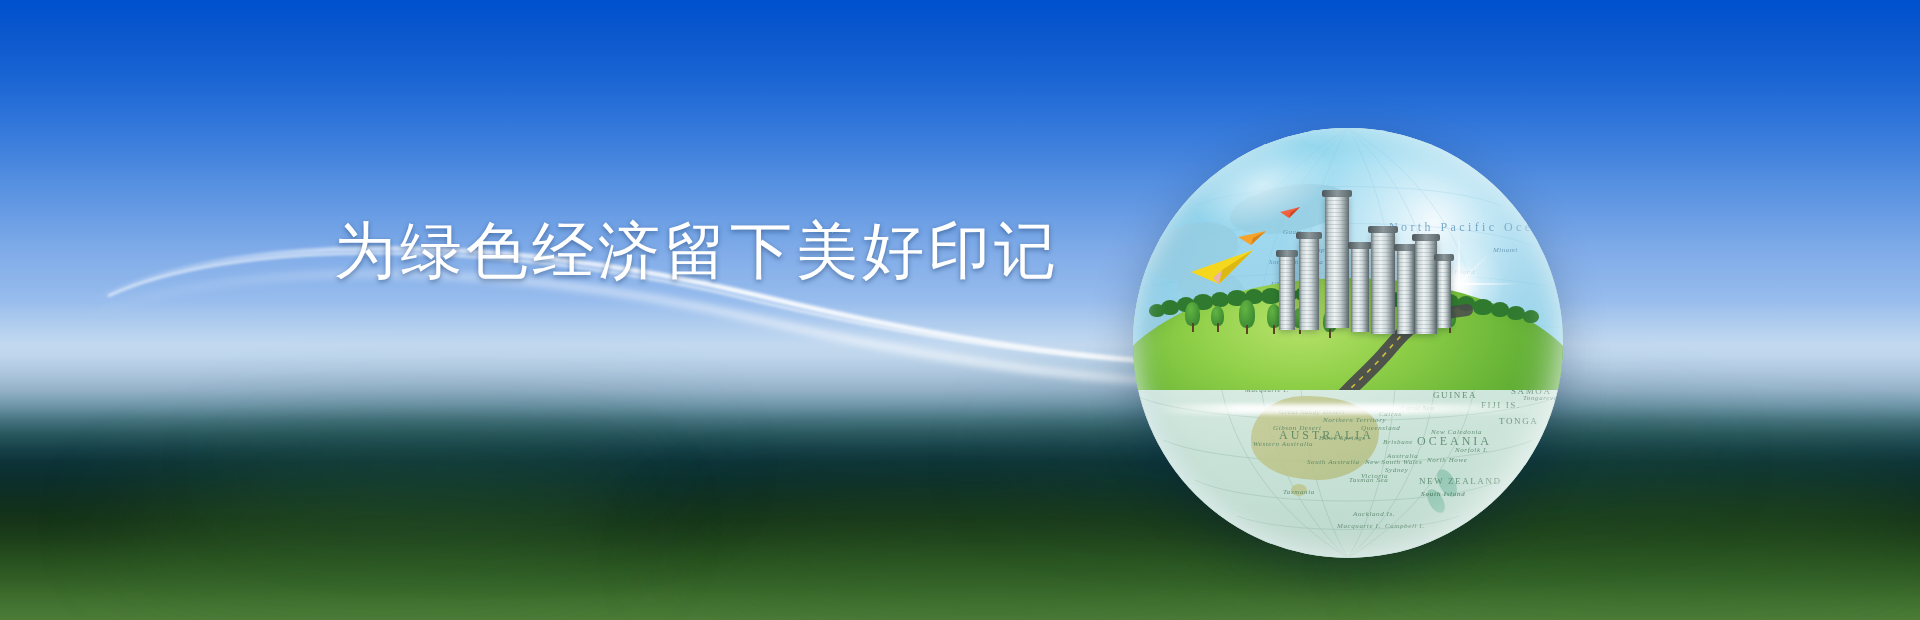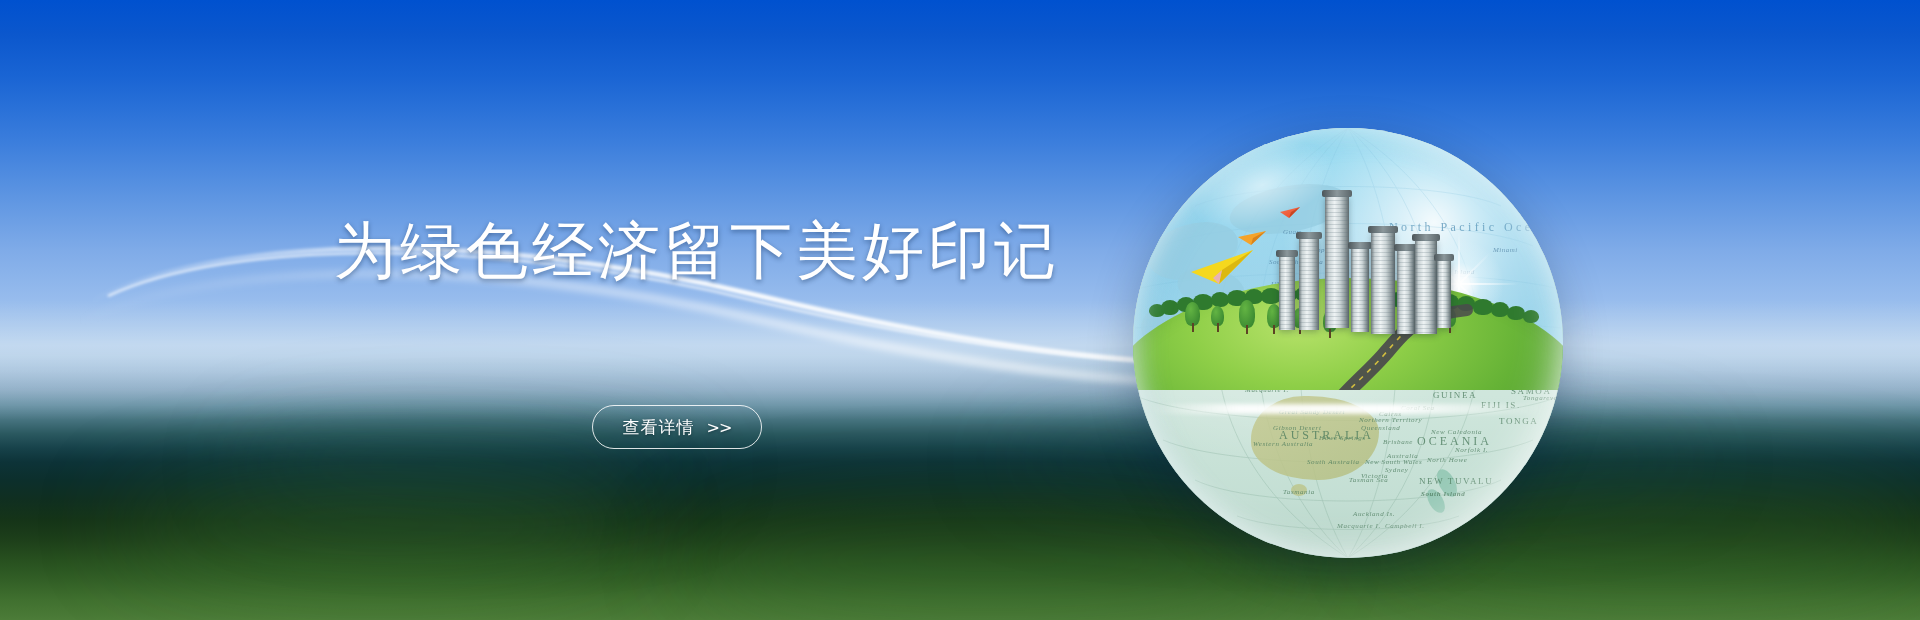--- a/index.html
+++ b/index.html
@@ -345,31 +345,31 @@
 
       <div class="land indo"></div>
       <div class="land png"></div>
       <div class="land australia"></div>
       <div class="land tasmania"></div>
       <div class="land nz1"></div>
       <div class="land nz2"></div>
 
       <div class="maplabel big" style="left:146px; top:300px;">AUSTRALIA</div>
       <div class="maplabel big" style="left:284px; top:306px;">OCEANIA</div>
-      <div class="maplabel mid" style="left:286px; top:348px;">NEW TUVALU</div>
+      <div class="maplabel mid" style="left:286px; top:348px;">NEW ZEALAND</div>
       <div class="maplabel mid" style="left:228px; top:214px;">PAPUA NEW GUINEA</div>
       <div class="maplabel mid" style="left:286px; top:216px;">SOLOMON ISLANDS</div>
       <div class="maplabel mid" style="left:110px; top:212px;">INDONESIA</div>
       <div class="maplabel mid" style="left:300px; top:262px;">GUINEA</div>
       <div class="maplabel mid" style="left:346px; top:238px;">TUVALU</div>
       <div class="maplabel mid" style="left:378px; top:258px;">SAMOA</div>
       <div class="maplabel mid" style="left:348px; top:272px;">FIJI IS.</div>
       <div class="maplabel mid" style="left:366px; top:288px;">TONGA</div>
       <div class="maplabel sm" style="left:228px; top:296px;">Queensland</div>
-      <div class="maplabel sm" style="left:190px; top:288px;margin-left:36px;">Northern Territory</div>
+      <div class="maplabel sm" style="left:190px; top:288px;">Northern Territory</div>
       <div class="maplabel sm" style="left:268px; top:276px;">Coral Sea</div>
       <div class="maplabel sm" style="left:216px; top:348px;">Tasman Sea</div>
       <div class="maplabel sm" style="left:288px; top:362px;font-weight:bold;">South Island</div>
       <div class="maplabel sm" style="left:298px; top:300px;">New Caledonia</div>
       <div class="maplabel sm" style="left:112px; top:258px;">Macquarie I.</div>
       <div class="maplabel sm" style="left:294px; top:328px;">North Howe</div>
       <div class="maplabel sm" style="left:322px; top:318px;">Norfolk I.</div>
       <div class="maplabel sm" style="left:384px; top:236px;">Phoenix Is.</div>
       <div class="maplabel sm" style="left:390px; top:252px;">Starbuck</div>
       <div class="maplabel sm" style="left:390px; top:266px;">Tongareva</div>
@@ -552,19 +552,15 @@
       <div class="seam"></div>
       <div class="rim"></div>
       <div class="rim-hl"></div>
     </div>
   </div>
 
   <div class="copy">
     <div class="headline">为绿色经济留下美好印记</div>
 
 
-    <div class="cta">
-      <span class="cta-label">查看详情</span>
-      <span class="cta-arrow">&gt;&gt;</span>
-    </div>
   </div>
 
 </div>
 
 </body></html>

